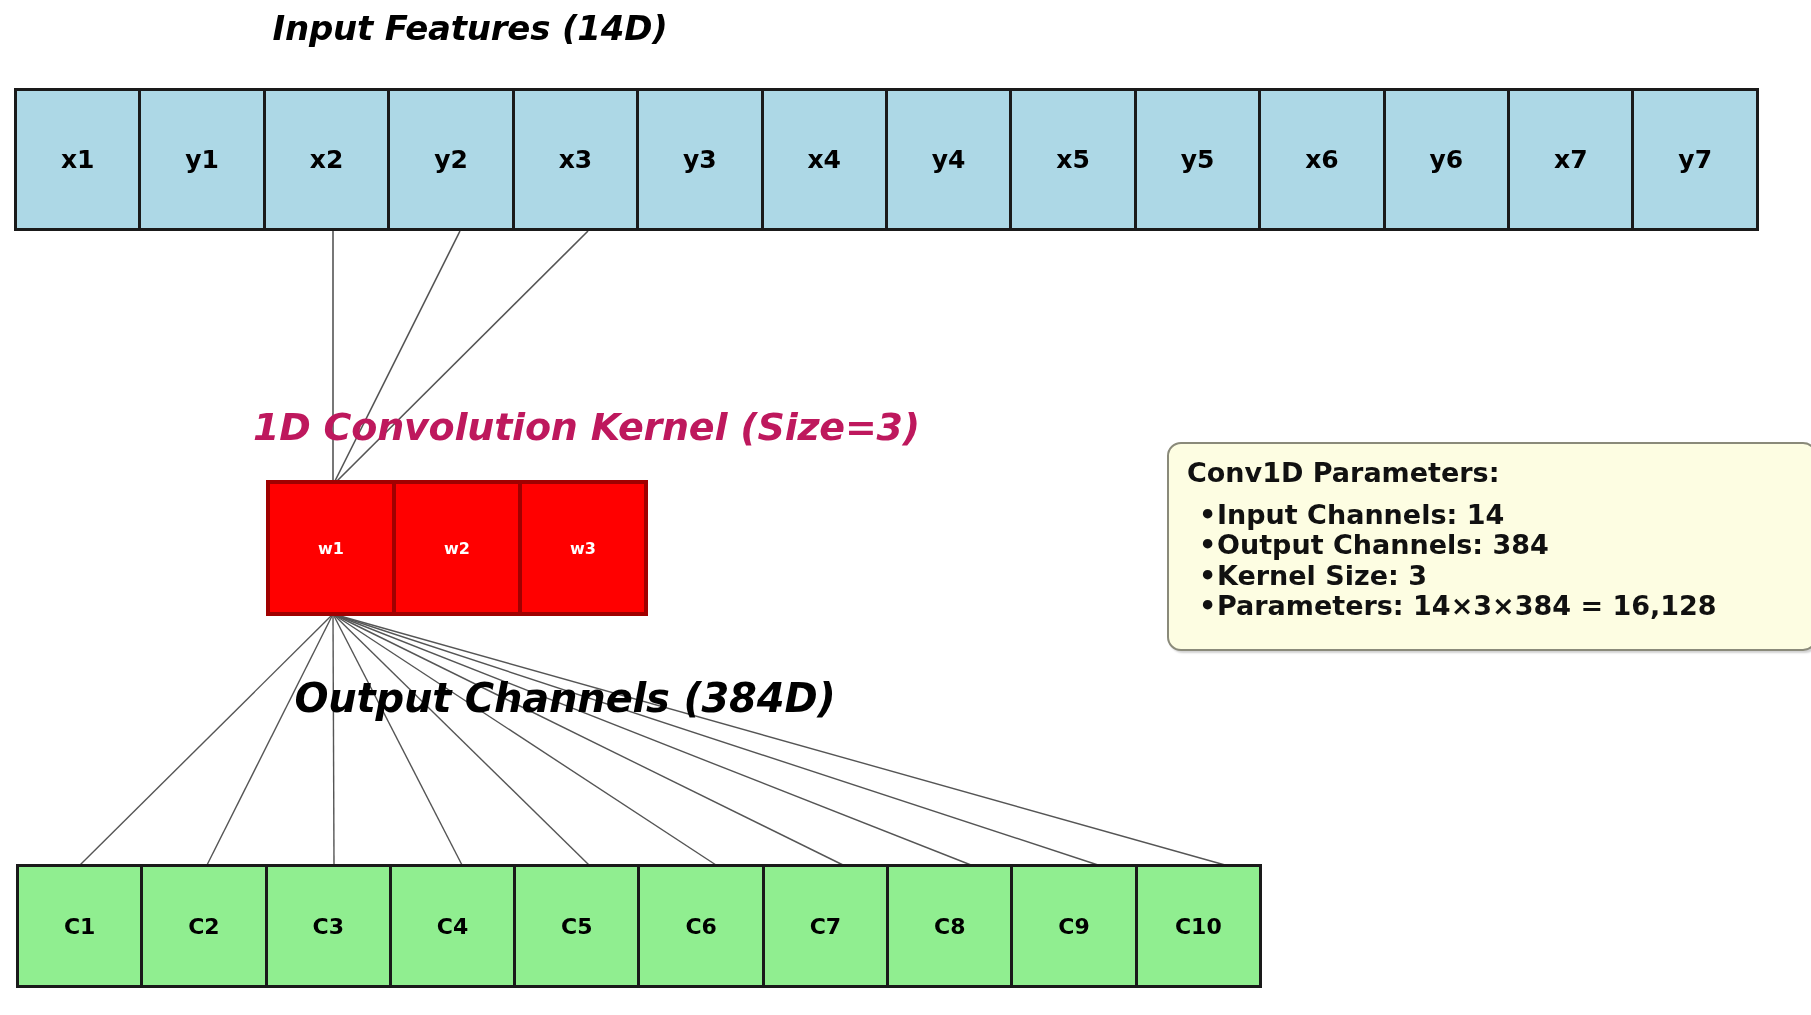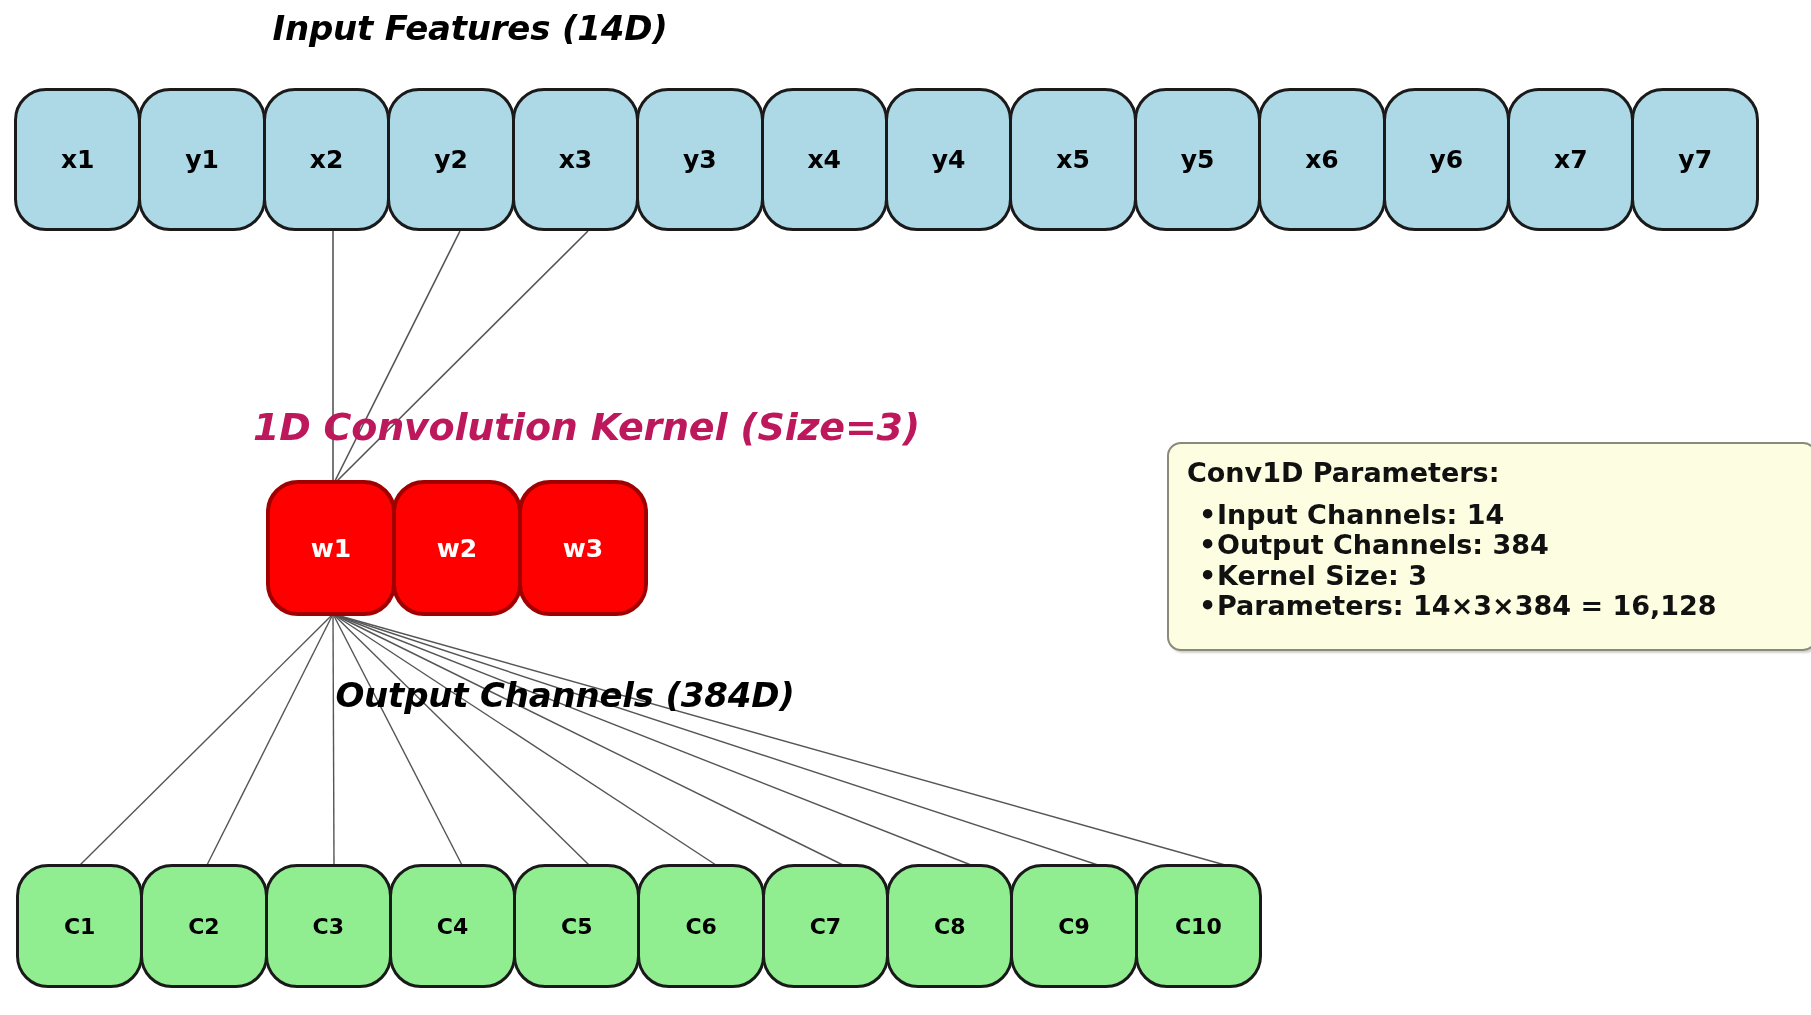--- a/index.html
+++ b/index.html
@@ -50,38 +50,37 @@
     width: 920px;
     text-align: right;
     font-size: 38px;
     color: #be185d;
   }
   #output-title {
     left: 0;
     top: 675px;
     width: 1130px;
     text-align: center;
-    font-size: 34px;
+    font-size: 40px;
     color: #000000;
   }
 
   
   .strip {
     position: absolute;
     display: flex;
     box-sizing: border-box;
   }
   .cell {
     box-sizing: border-box;
     display: flex;
     align-items: center;
     justify-content: center;
     font-weight: bold;
     text-align: center;
-    border-radius: 32px;
   }
 
   #input-strip {
     left: 14px;
     top: 88px;
     width: 1784px;
     height: 143px;
   }
   #input-strip .cell {
     width: 127.43px;
@@ -99,21 +98,21 @@
     top: 480px;
     width: 390px;
     height: 136px;
   }
   #kernel-strip .cell {
     width: 130px;
     height: 136px;
     background: #ff0000;
     border: 4px solid #a00000;
     margin-left: -4px;
-    font-size: 25px;
+    font-size: 16px;
     color: #ffffff;
   }
   #kernel-strip .cell:first-child { margin-left: 0; }
 
   #output-strip {
     left: 16px;
     top: 864px;
     width: 1273px;
     height: 120px;
   }

